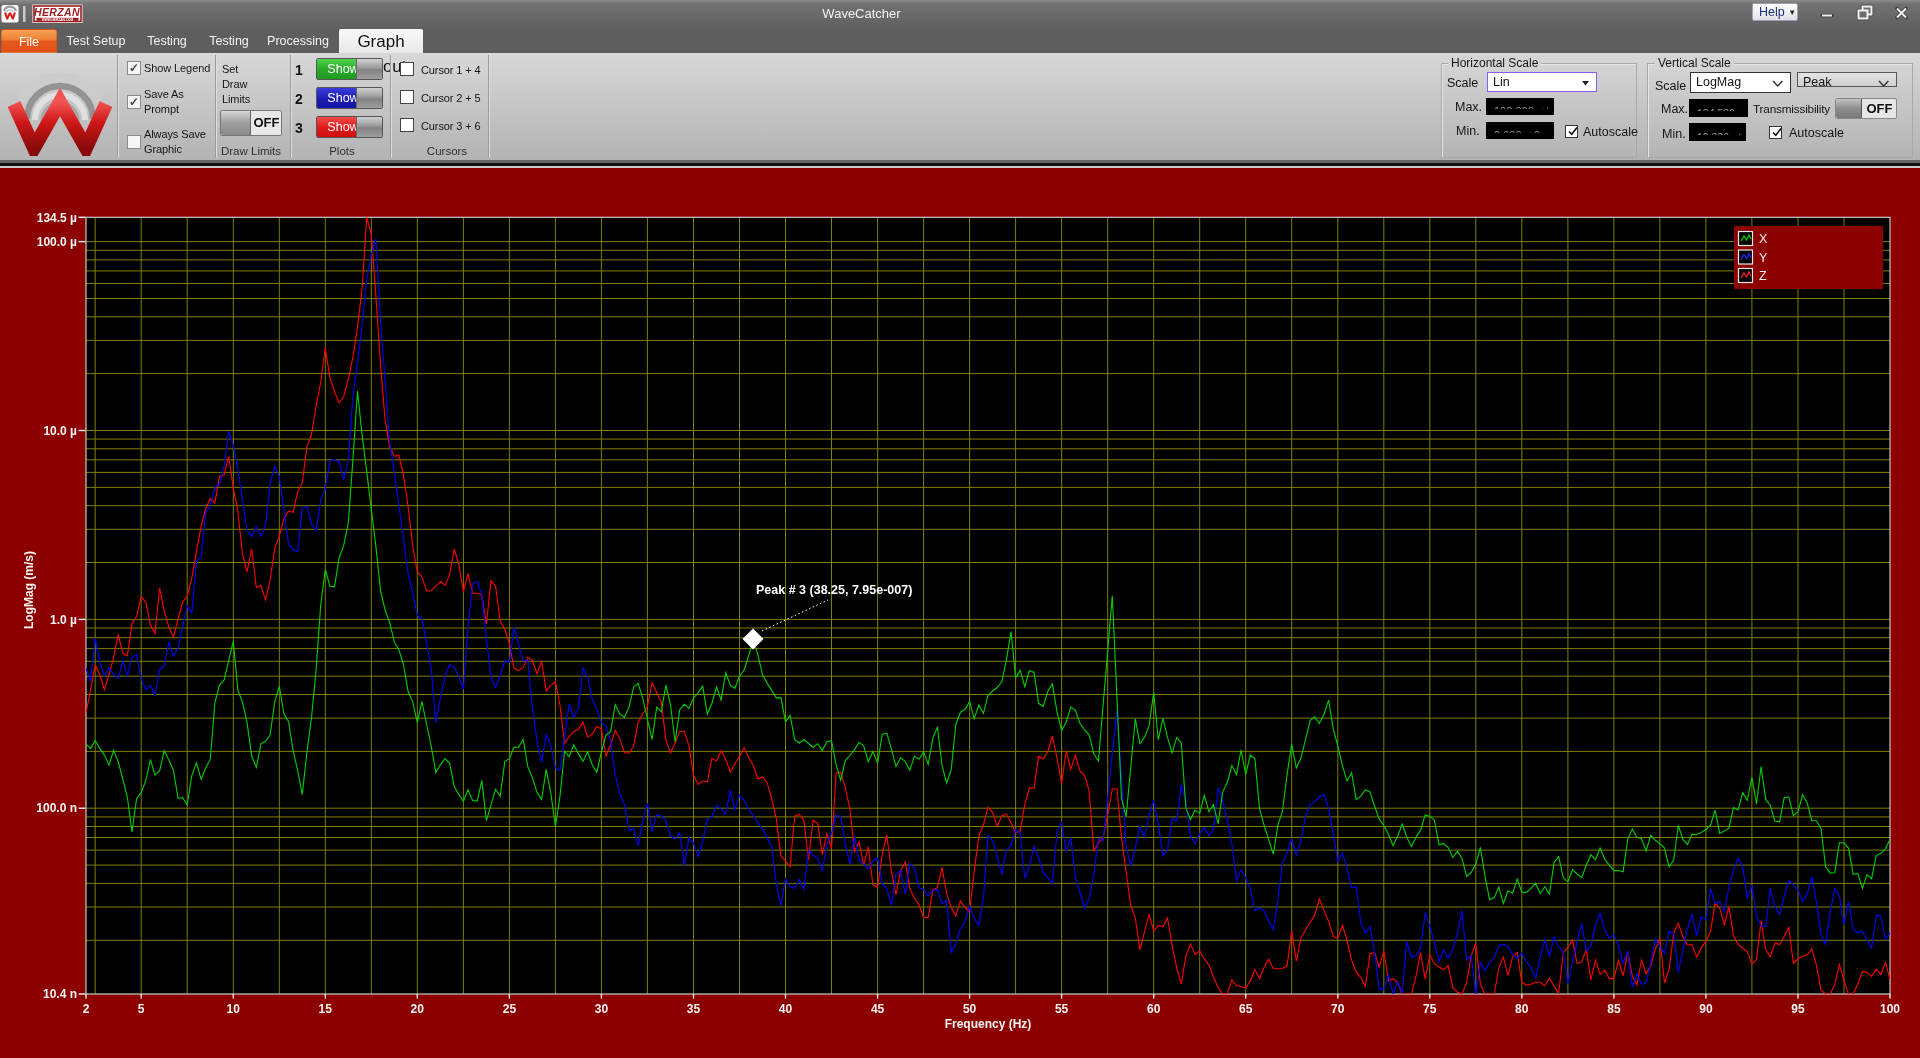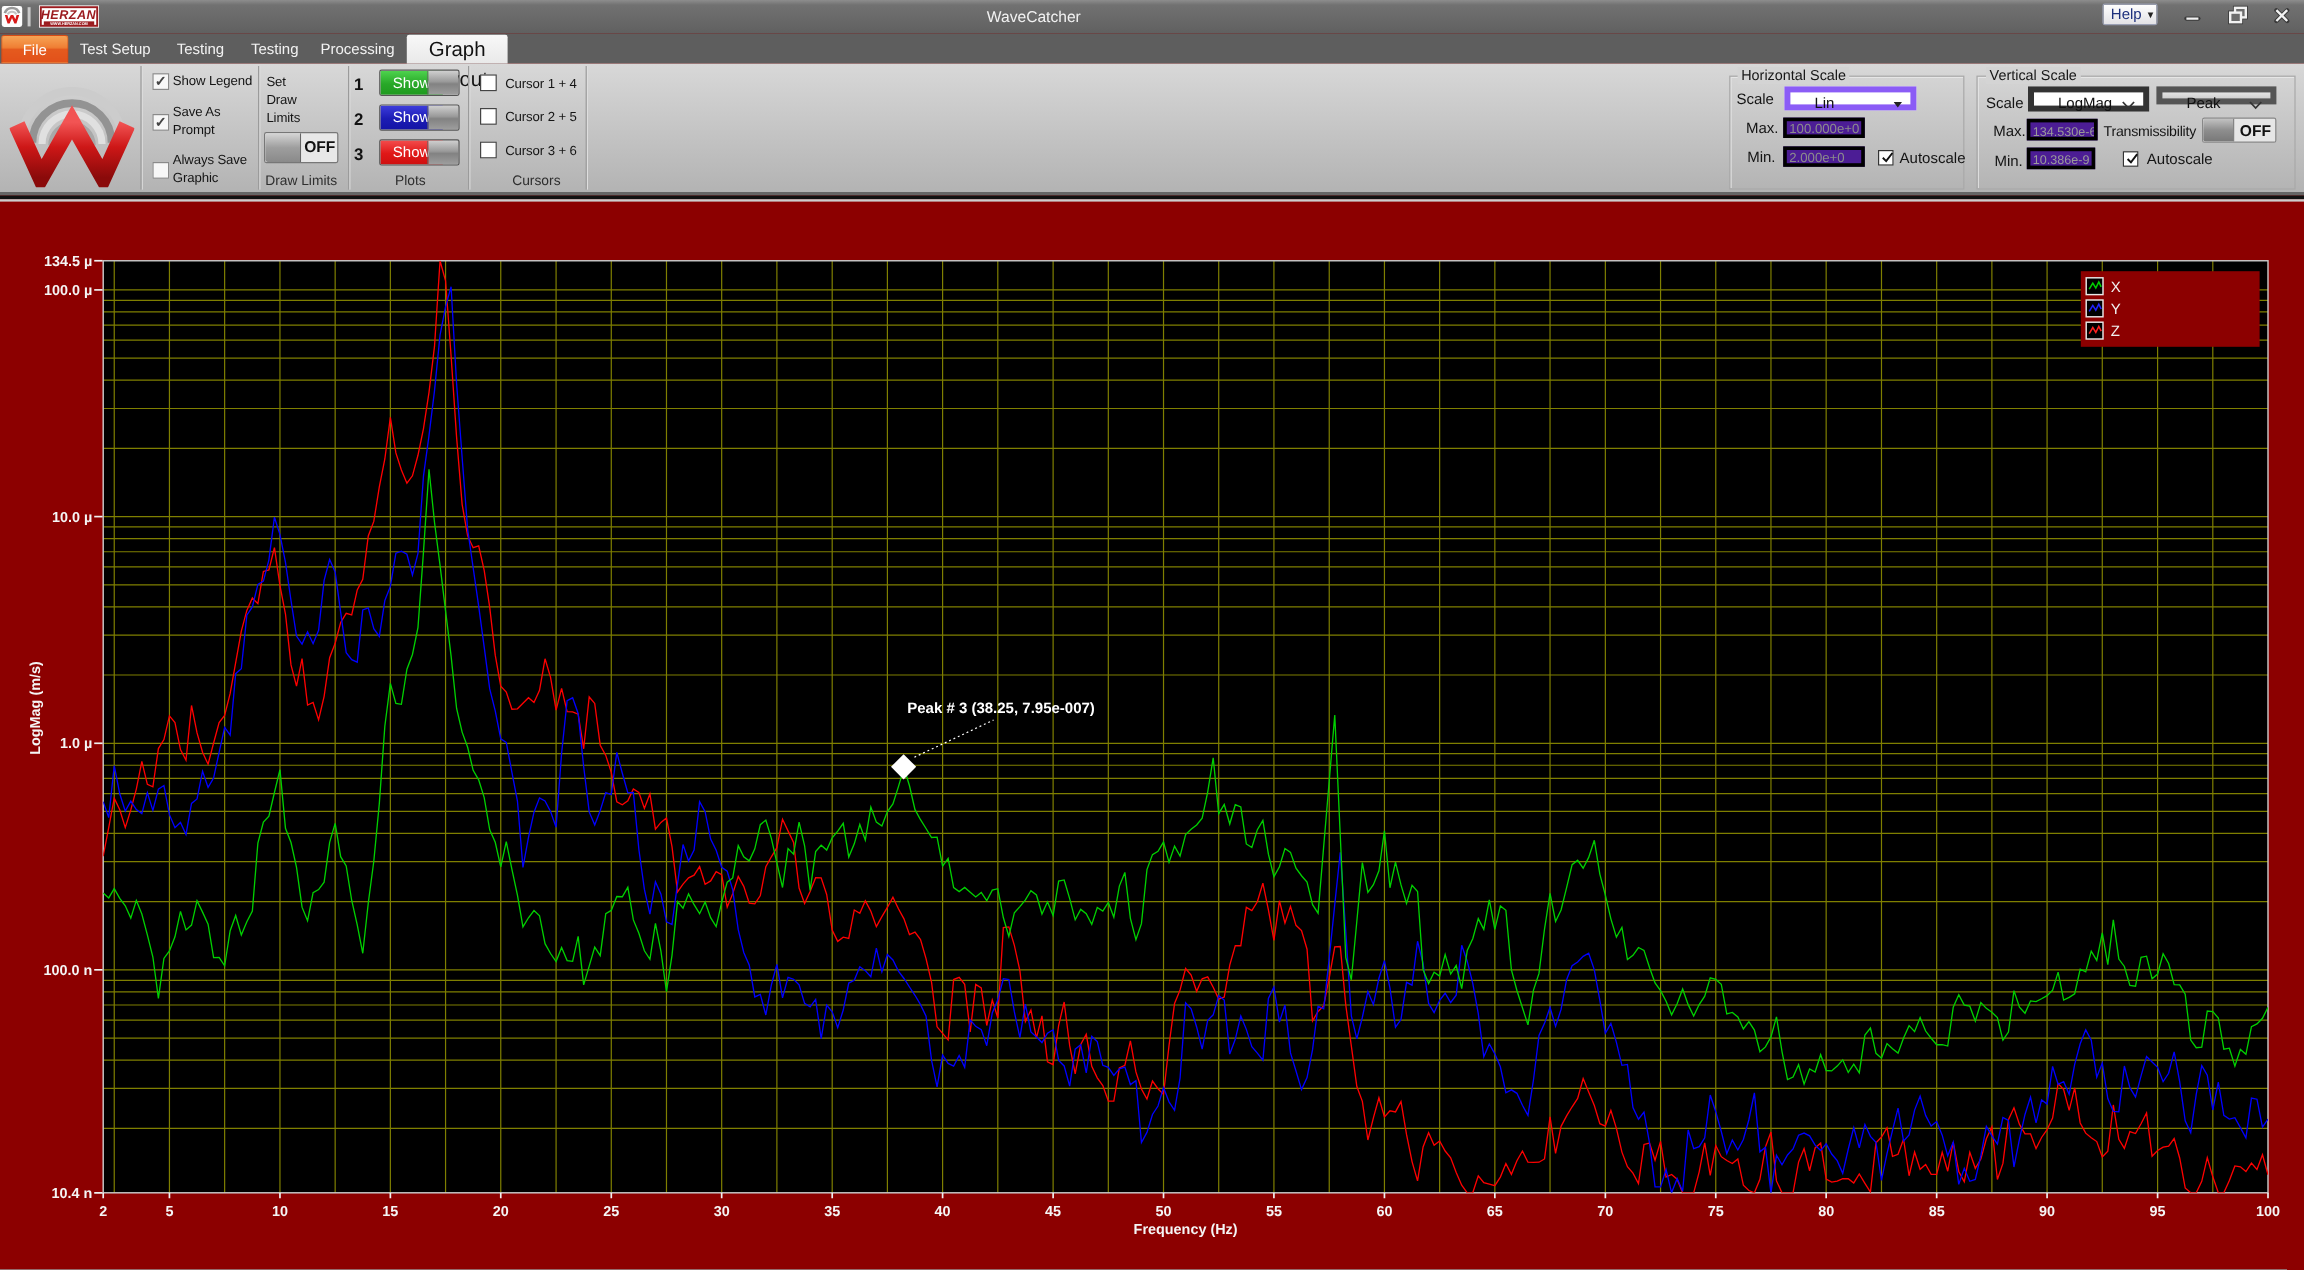--- a/index.html
+++ b/index.html
@@ -18,22 +18,22 @@
 .seclab{top:145px;height:12px;font-size:11.5px;color:#2e2e2e;text-align:center}
 .cb{width:14px;height:14px;background:#f7f7f7;border:1px solid #8a8a8a;font-size:12px;line-height:12px;text-align:center;color:#444;font-weight:bold}
 .cbl{font-size:11px;color:#141414;line-height:15px;white-space:nowrap;letter-spacing:-0.1px}
 .num{font-size:14px;font-weight:bold;color:#111}
 .tgl{width:67px;height:22px;border:1px solid #555;border-radius:2px;overflow:hidden}
 .tglc{position:absolute;left:0;top:0;width:52px;height:20px;color:#fff;font-weight:normal;font-size:12.5px;text-align:center;line-height:20px}
 .tglk{position:absolute;right:0;top:0;width:26px;height:20px;background:linear-gradient(180deg,#d0d0d0,#9a9a9a 45%,#828282 55%,#9e9e9e);border-left:1px solid #666;border-radius:0 2px 2px 0}
 .grp{border:1px solid #a9a9a9;box-shadow:inset 1px 1px 0 #e6e6e6}
 .grplab{font-size:12px;color:#161616;background:#d4d4d4;padding:0 3px}
 .lbl12{font-size:12.5px;color:#141414}
-.tbx{background:#4c1d95;border:3px solid #000000;color:#8c8c8c;font-size:11px;line-height:15px;padding-left:2px;white-space:nowrap;overflow:hidden}
-.dd{background:#fff;border:5px solid #8b5cf6;font-size:12.5px;color:#111;line-height:18px;padding-left:20px}
+.tbx{background:#000000;border:6px solid #000000;color:#8c8c8c;font-size:11px;line-height:15px;padding-left:2px;white-space:nowrap;overflow:hidden}
+.dd{background:#fff;border:1px solid #8b5cf6;font-size:12.5px;color:#111;line-height:18px;padding-left:5px}
 text{font-family:"Liberation Sans",sans-serif}
 </style></head><body>
 <div id="app">
 <div class="abs" id="titlebar"></div>
 <div class="abs" id="tabstrip"></div>
 <div class="abs" id="ribbon"></div>
 <div class="abs" id="l1"></div>
     <div class="abs" id="l2"></div>
     <div class="abs" id="l3"></div>
 <div class="abs" id="title-txt" style="width:1723px">WaveCatcher</div>

